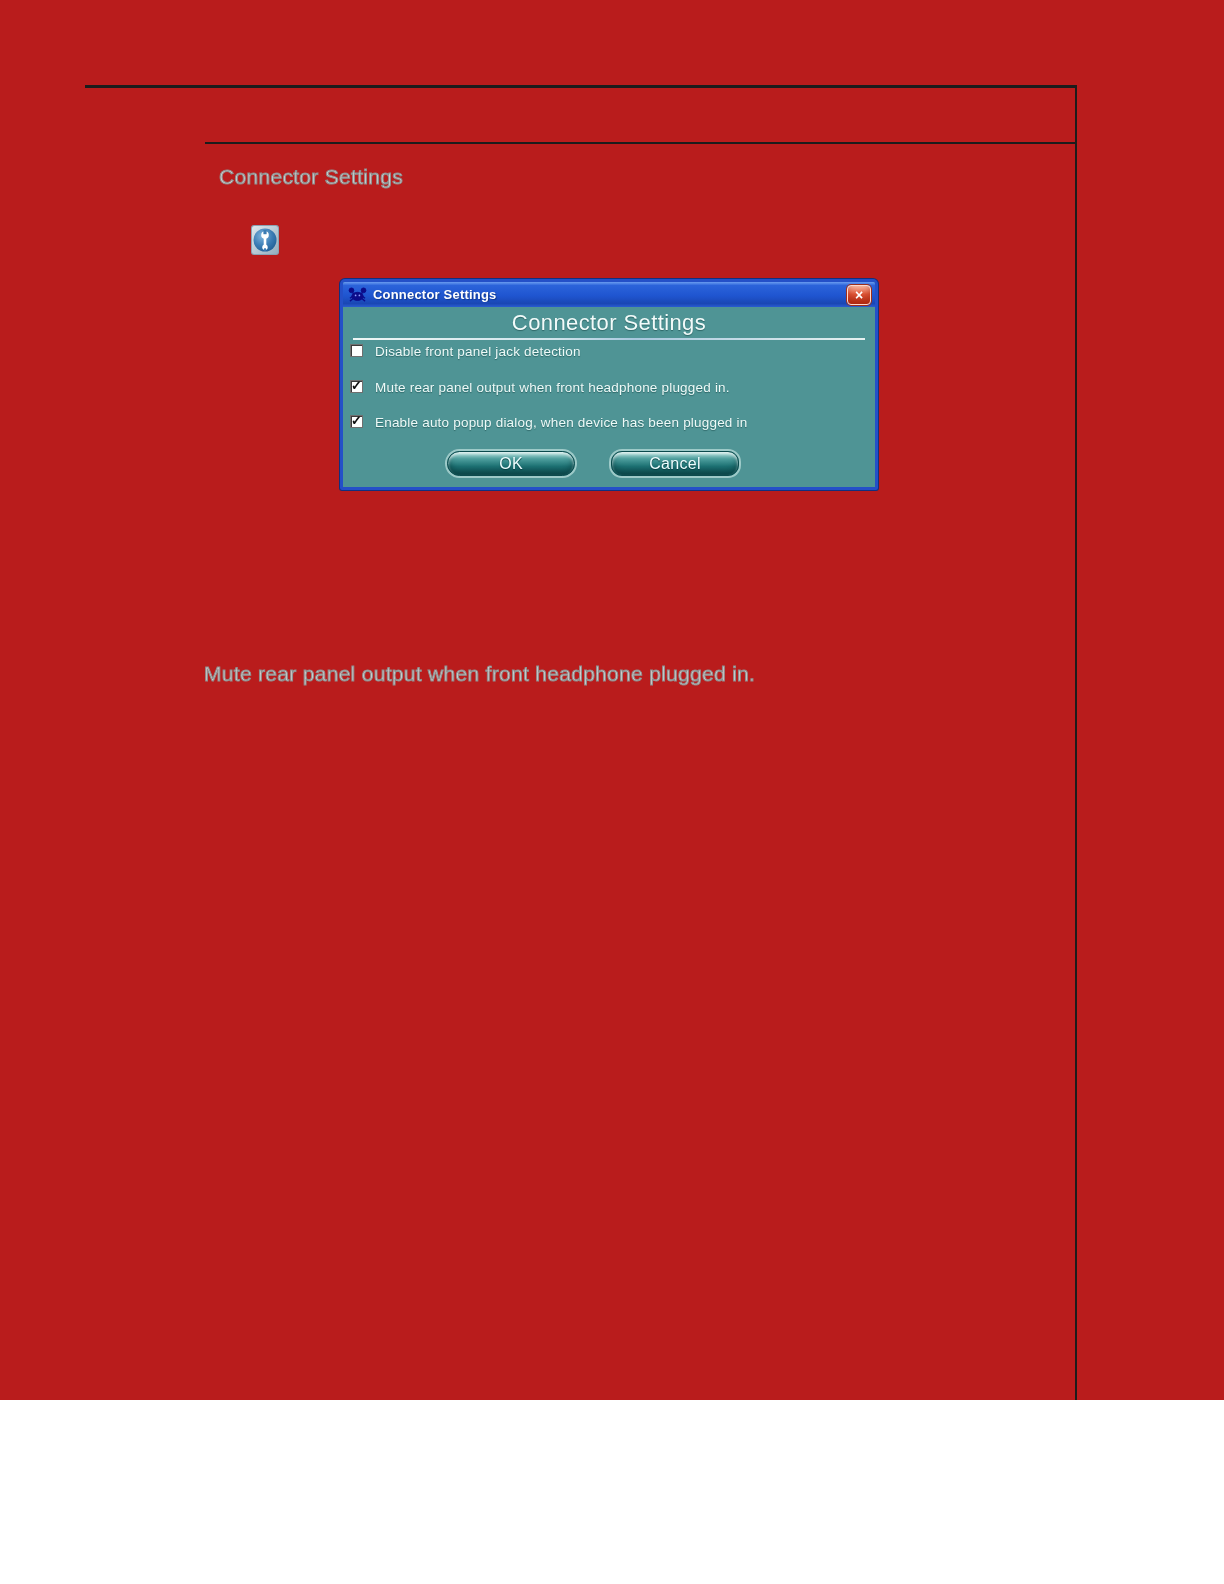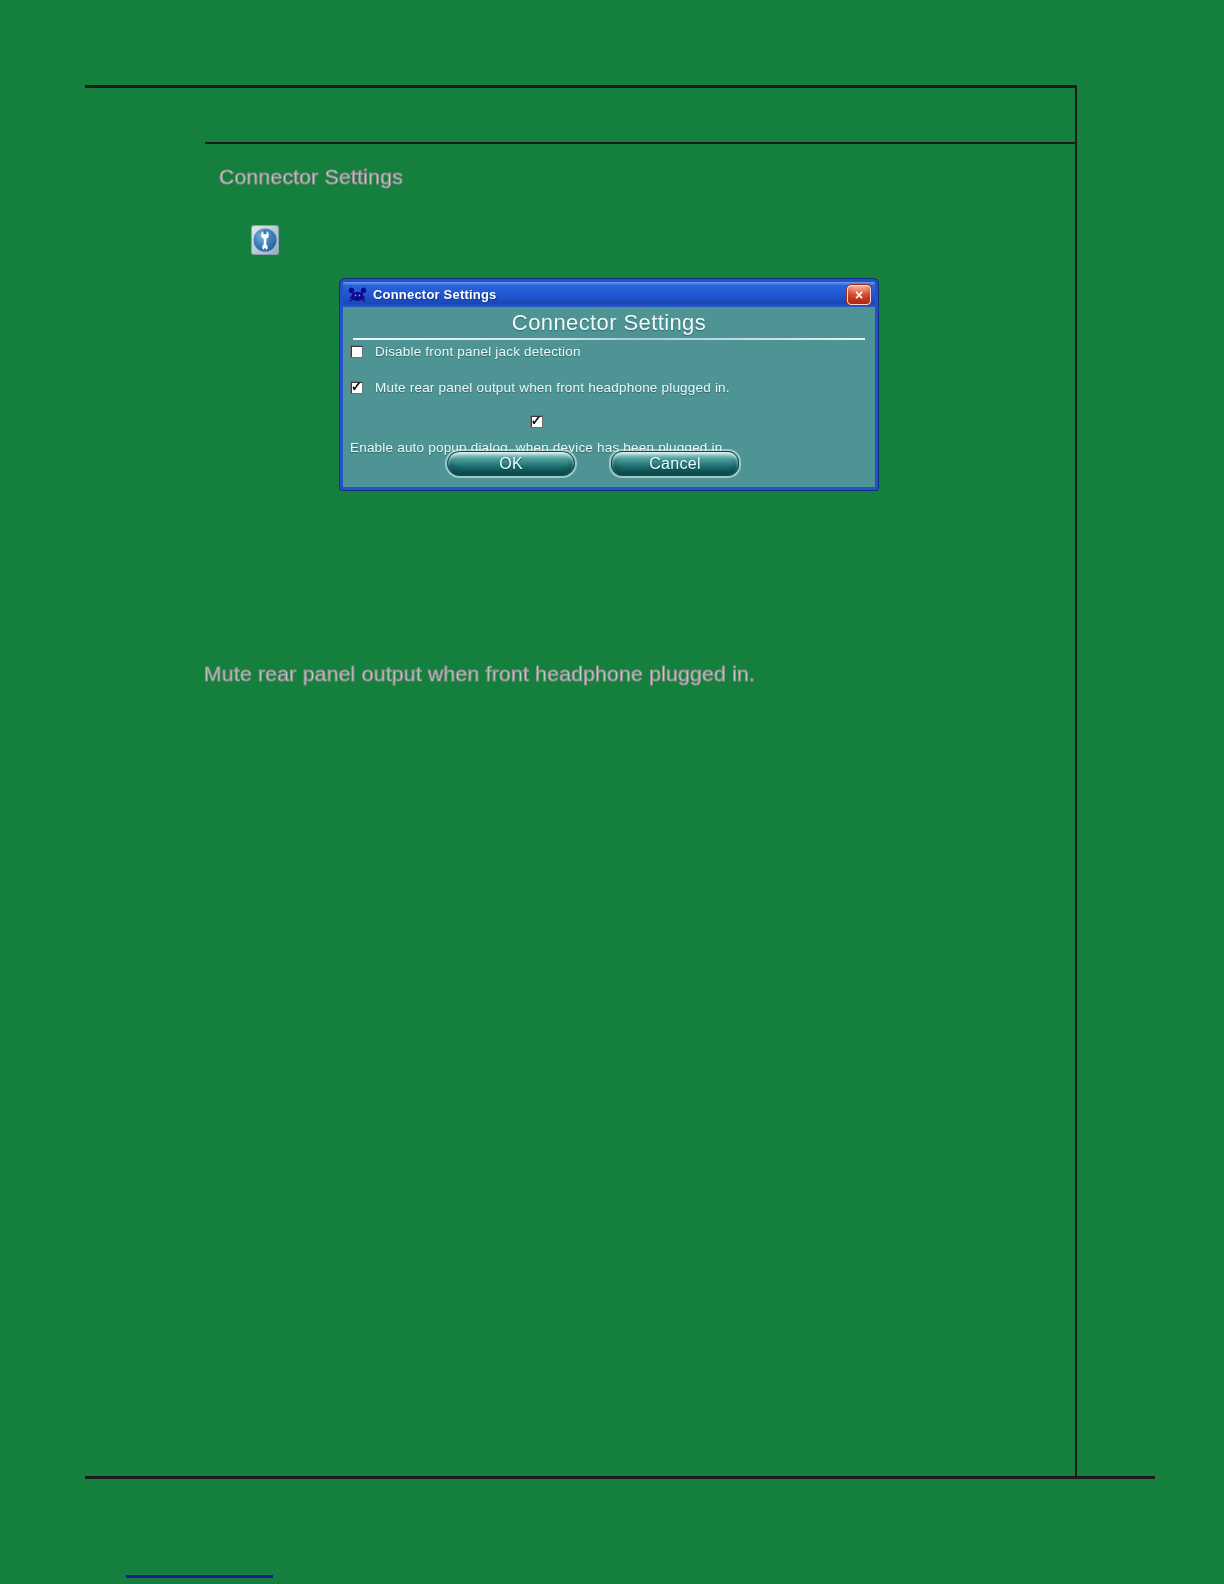--- a/index.html
+++ b/index.html
@@ -1,17 +1,17 @@
 <!DOCTYPE html>
 <html><head>
 <meta charset="utf-8">
 <style>
   html,body{margin:0;padding:0;background:#ffffff;}
   .canvas{
-    position:relative;width:1224px;height:1584px;background:#15803d;overflow:hidden;
+    position:relative;width:1224px;height:1400px;background:#b91c1c;overflow:hidden;
     font-family:"Liberation Sans",sans-serif;
   }
 
   
   .rule{position:absolute;background:#1c1c1c;}
   .rule-top{left:85px;top:85px;width:991px;height:3px;}
   .rule-header{left:205px;top:142px;width:871px;height:2px;}
   .rule-right{left:1075px;top:85px;width:2px;height:1394px;}
   .rule-bottom{left:85px;top:1476px;width:1070px;height:3px;}
   .footer-link{position:absolute;left:126px;top:1575px;width:147px;height:3px;background:#1a1a9c;cursor:pointer;}
@@ -52,22 +52,22 @@
     color:#ffffff;font-weight:bold;font-size:14px;line-height:19px;text-align:center;
     box-sizing:border-box;
   }
   .dlg-body{position:relative;height:180px;background:#4f9495;}
   .dlg-heading{
     position:absolute;left:0;right:0;top:3px;text-align:center;
     color:#f2fbfa;font-size:22px;letter-spacing:.4px;text-shadow:0 1px 1px #2c6566;
   }
   .dlg-sep{position:absolute;left:10px;top:31px;width:512px;height:2px;
     background:linear-gradient(to right,#eef6f5 0%,#cfe4ec 40%,#a8c8de 55%,#e6f1f0 100%);}
-  .cb-row{position:absolute;left:7px;display:flex;align-items:center;gap:12px;}
-  .row1{top:37px;}.row2{top:73px;}.row3{top:108px;flex-direction:column;}
+  .cb-row{position:absolute;left:7px;display:flex;align-items:flex-start;gap:12px;}
+  .row1{top:37px;}.row2{top:73px;}.row3{top:108px;}
   .cb{
     width:13px;height:13px;background:#ffffff;box-sizing:border-box;cursor:pointer;
     border:1px solid #6f6f6f;box-shadow:inset 1px 1px 0 #3c3c3c, inset -1px -1px 0 #ffffff;
     position:relative;flex:0 0 auto;
   }
   .cb.checked::after{
     content:"✓";position:absolute;left:0px;top:-3px;color:#101010;font-size:13px;font-weight:bold;
   }
   .cb-label{color:#eefaf8;font-size:13.5px;letter-spacing:.2px;text-shadow:0 1px 1px #2c6566;white-space:nowrap;}
 

